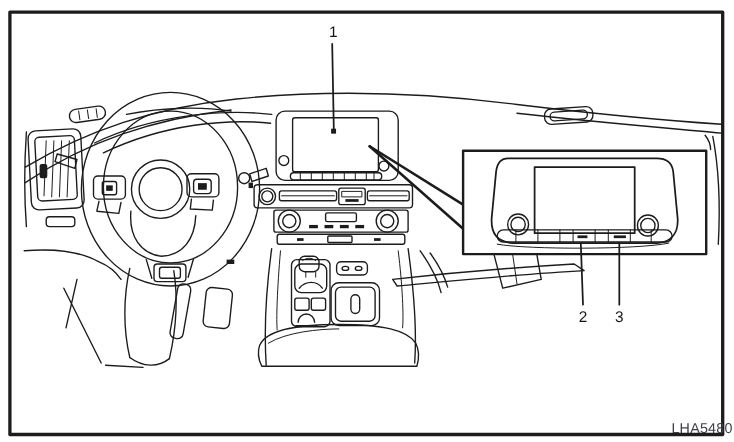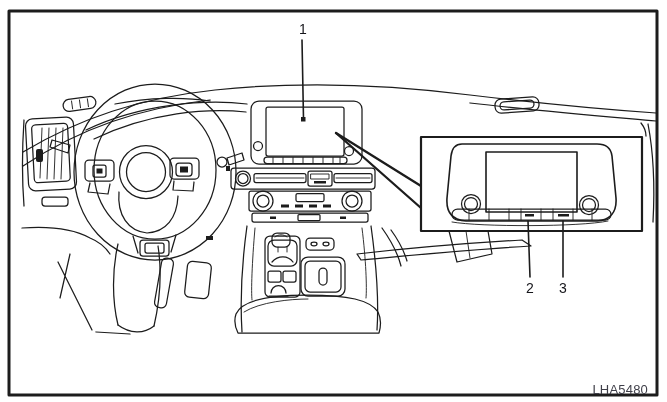--- a/index.html
+++ b/index.html
@@ -8,21 +8,21 @@
   .art{position:absolute;left:0;top:0;}
   .art *{stroke:#1c1c1c;fill:none;stroke-width:1.25;stroke-linecap:round;stroke-linejoin:round;}
   .art .fill{fill:#1c1c1c;stroke:none;}
   .art .frame{stroke-width:3;}
   .art .box{fill:#ffffff;stroke-width:2.2;}
   .art .thick{stroke-width:2.3;}
   .art .mid{stroke-width:1.6;}
   .art .thin{stroke-width:0.9;}
   .callout{position:absolute;transform:translateX(-50%);font-size:14px;color:#15151a;
            line-height:1;user-select:none;}
-  .code{position:absolute;right:19px;top:382px;font-size:13px;color:#3f3f49;letter-spacing:0.2px;}
+  .code{position:absolute;right:1px;top:382px;font-size:13px;color:#3f3f49;letter-spacing:0.2px;}
 </style>
 </head>
 <body>
 
 <div class="figure">
 
   <svg class="art" width="667" height="402" viewBox="0 0 667 402">
 
     <g>
       <rect class="frame" x="9" y="11" width="648" height="384"></rect>

